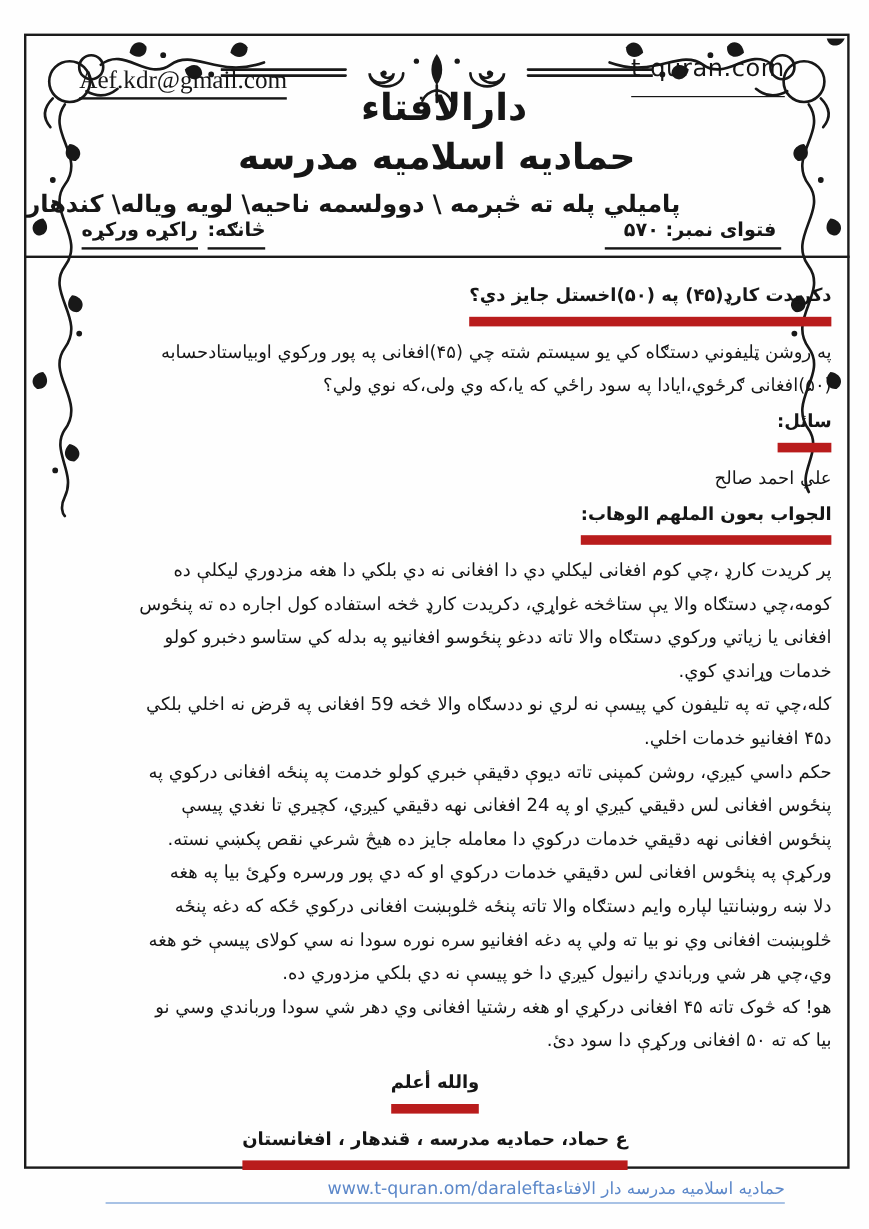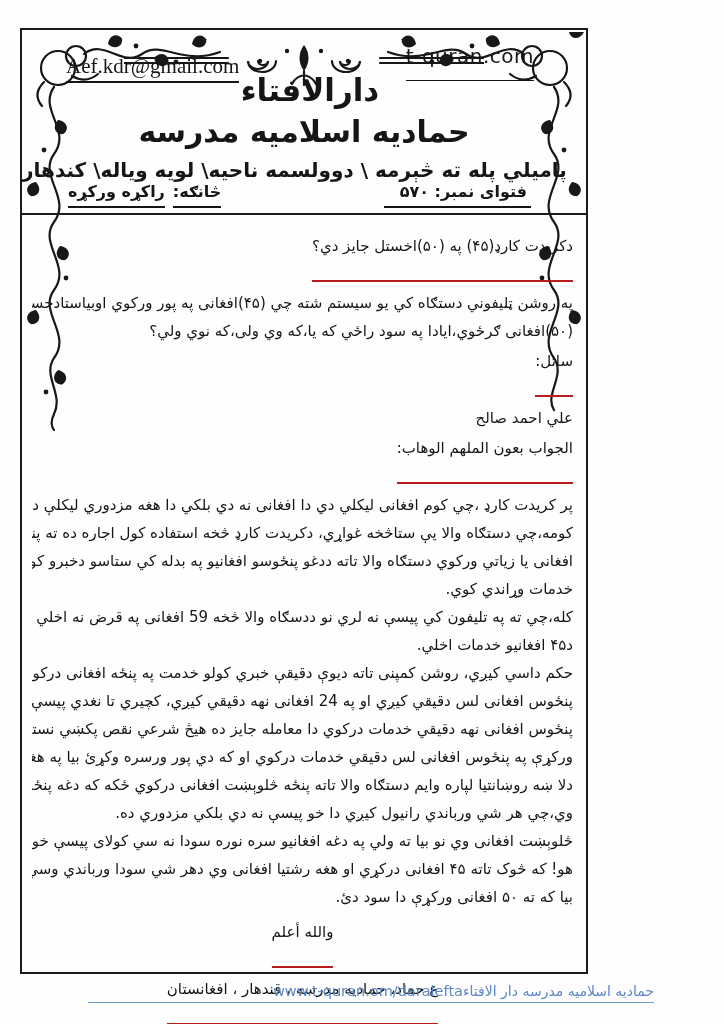--- a/index.html
+++ b/index.html
@@ -1,21 +1,21 @@
 <!DOCTYPE html>
 <html lang="ps" dir="ltr"><head>
 <meta charset="utf-8">
 <style>
   html,body { margin:0; padding:0; background:#ffffff; }
   .page {
     position:relative; width:724px; height:1024px; background:#fefefe;
     font-family:"DejaVu Sans", sans-serif; color:#161616; overflow:hidden;
   }
   .frame {
-    position:absolute; left:20px; top:28px; width:568px; height:946px;
+    position:absolute; left:20px; top:28px; width:688px; height:946px;
     border:2px solid #1b1b1b; box-sizing:border-box;
   }
   
   .vine { position:absolute; top:2px; pointer-events:none; }
   .vine-left  { left:2px; }
   .vine-right { right:2px; transform:scaleX(-1); }
   .center-orn { position:absolute; left:50%; top:12px; transform:translateX(-50%); pointer-events:none; }
   
   .email {
     position:absolute; left:44px; top:24px;
@@ -44,21 +44,21 @@
   .branch .seg { border-bottom:2px solid #161616; padding-bottom:5px; margin-left:8px; display:inline-block; }
   .sep { position:absolute; left:-2px; right:-2px; top:183px; border-top:2px solid #1b1b1b; }
   
   .docbody {
     position:absolute; left:10px; right:13px; top:200px;
     direction:rtl; text-align:right;
     font-size:15px; line-height:28px; overflow:hidden;
   }
   .tline { white-space:nowrap; }
   .hline { margin:2px 0 7px; }
-  .u { font-weight:normal; border-bottom:2px solid #b91c1c; padding-bottom:20px; display:inline-block; }
+  .u { font-weight:bold; border-bottom:8px solid #b91c1c; padding-bottom:4px; display:inline-block; }
   .closing { text-align:center; margin-top:7px; }
   .closing:first-of-type { margin-top:12px; }
   
   .footer {
     position:absolute; left:88px; right:70px; top:983px;
     display:flex; justify-content:flex-end; align-items:flex-end;
     border-bottom:1.5px solid #6f9bd4; padding-bottom:3px;
     font-size:14.5px; color:#5b87c9;
   }
   .flink { color:#5b87c9; text-decoration:none; cursor:pointer; }
@@ -164,22 +164,22 @@
           <div class="tline">کومه،چي دستګاه والا یې ستاڅخه غواړي، دکریدت کارډ څخه استفاده کول اجاره ده ته پنځوس</div>
           <div class="tline">افغانی یا زیاتي ورکوي دستګاه والا تاته ددغو پنځوسو افغانیو په بدله کي ستاسو دخبرو کولو</div>
           <div class="tline">خدمات وړاندي کوي.</div>
           <div class="tline">کله،چي ته په تلیفون کي پیسې نه لري نو ددسګاه والا څخه 59 افغانی په قرض نه اخلي بلکي</div>
           <div class="tline">د۴۵ افغانیو خدمات اخلي.</div>
           <div class="tline">حکم داسي کیږي، روشن کمپنی تاته دیوې دقیقې خبري کولو خدمت په پنځه افغانی درکوي په</div>
           <div class="tline">پنځوس افغانی لس دقیقي کیږي او په 24 افغانی نهه دقیقي کیږي، کچیري تا نغدي پیسې</div>
           <div class="tline">پنځوس افغانی نهه دقیقي خدمات درکوي دا معامله جایز ده هیڅ شرعي نقص پکښي نسته.</div>
           <div class="tline">ورکړې په پنځوس افغانی لس دقیقي خدمات درکوي او که دي پور ورسره وکړئ بیا په هغه</div>
           <div class="tline">دلا ښه روښانتیا لپاره وایم دستګاه والا تاته پنځه څلوېښت افغانی درکوي ځکه که دغه پنځه</div>
+          <div class="tline">څلوېښت افغانی وي نو بیا ته ولي په دغه افغانیو سره نوره سودا نه سي کولای پیسې خو هغه</div>
           <div class="tline">وي،چي هر شي ورباندي رانیول کیږي دا خو پیسې نه دي بلکي مزدوري ده.</div>
-          <div class="tline">څلوېښت افغانی وي نو بیا ته ولي په دغه افغانیو سره نوره سودا نه سي کولای پیسې خو هغه</div>
           <div class="tline">هو! که څوک تاته ۴۵ افغانی درکړي او هغه رشتیا افغانی وي دهر شي سودا ورباندي وسي نو</div>
           <div class="tline">بیا که ته ۵۰ افغانی ورکړې دا سود دئ.</div>
         </div>
       <div class="closing">
         <span class="u">والله أعلم</span>
       </div>
       <div class="closing">
         <span class="u">ع حماد، حمادیه مدرسه ، قندهار ، افغانستان</span>
       </div>
     </div>

